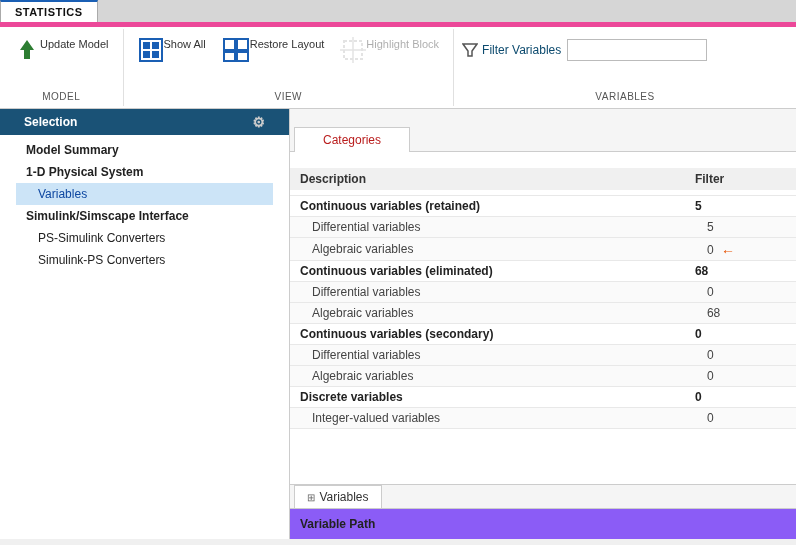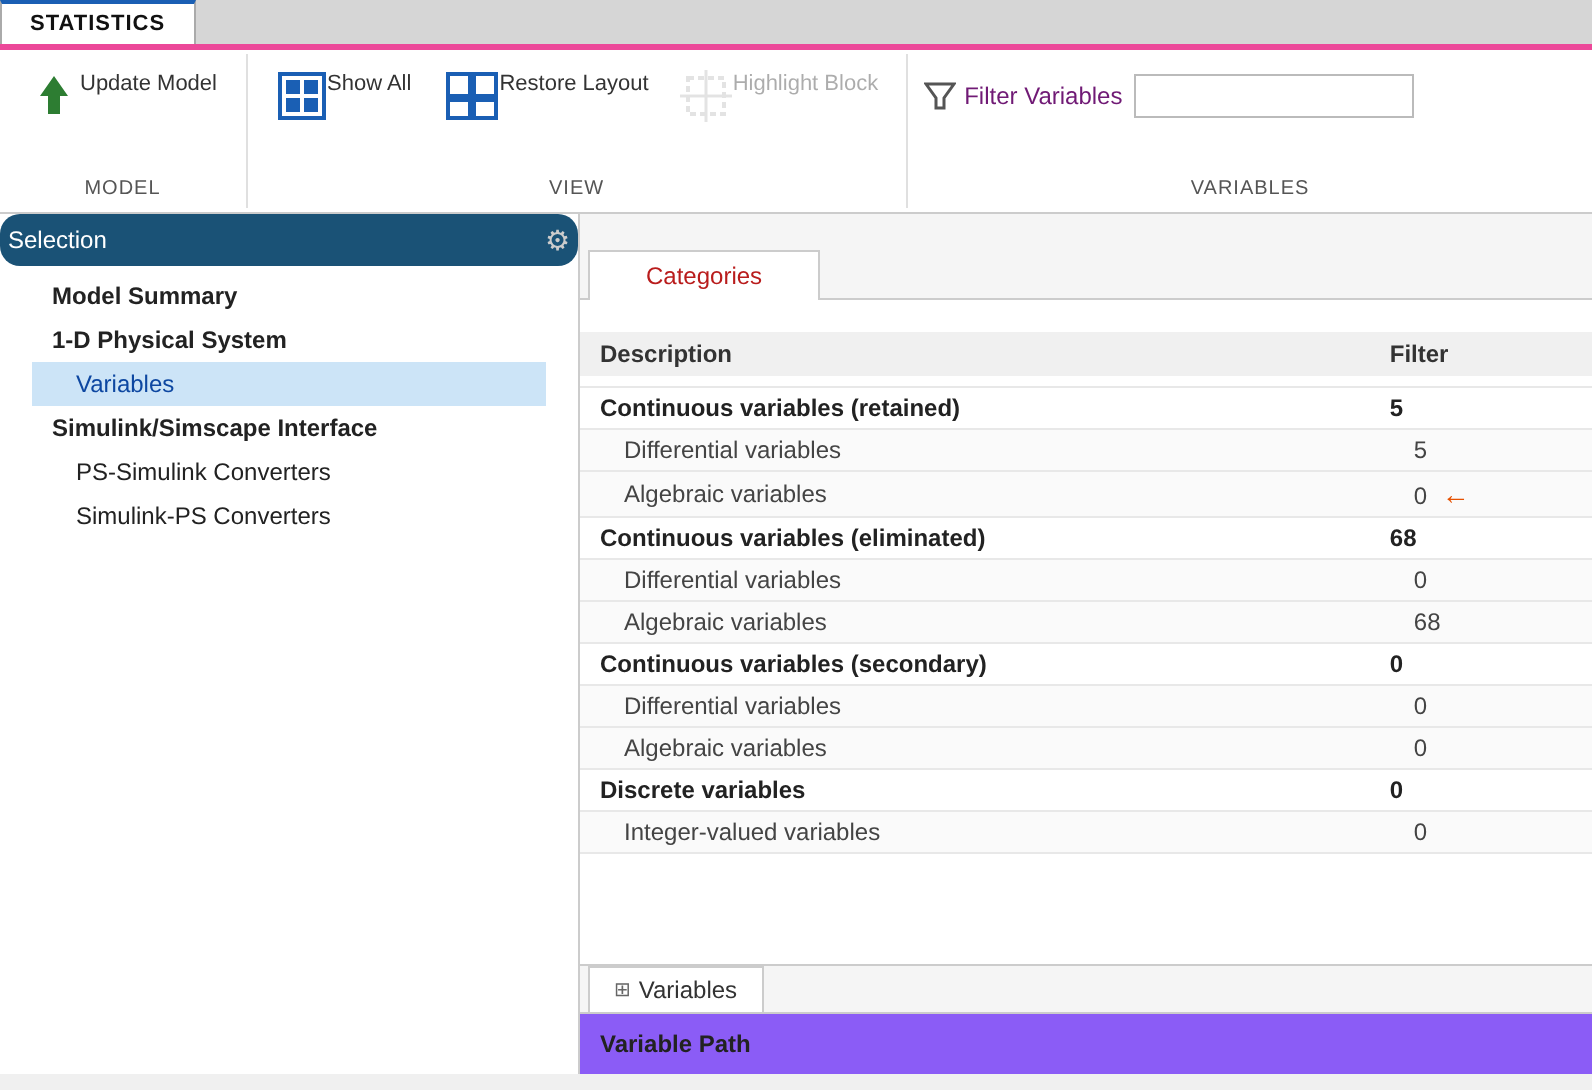--- a/index.html
+++ b/index.html
@@ -9,21 +9,21 @@
       background: #f0f0f0;
       width: 796px;
       height: 545px;
       overflow: hidden;
     }
 
     
     .tab-bar {
       display: flex;
       background: #d6d6d6;
-      border-bottom: 3px solid #ec4899;
+      border-bottom: 5px solid #ec4899;
     }
     .tab-item {
       padding: 4px 14px;
       font-size: 11px;
       font-weight: 600;
       color: #333;
       border: 1px solid #aaa;
       border-bottom: none;
       background: #e8e8e8;
       cursor: pointer;
@@ -101,21 +101,21 @@
       flex: 1;
     }
     .filter-row {
       display: flex;
       align-items: center;
       gap: 6px;
       margin-top: 6px;
     }
     .filter-label {
       font-size: 12px;
-      color: #701a75;
+      color: #0c4a6e;
       display: flex;
       align-items: center;
       gap: 4px;
     }
     .filter-input {
       border: 1px solid #bbb;
       padding: 2px 6px;
       width: 140px;
       height: 22px;
       font-size: 12px;
@@ -143,27 +143,26 @@
     .selection-panel {
       width: 290px;
       min-width: 290px;
       border-right: 1px solid #ccc;
       display: flex;
       flex-direction: column;
     }
     .selection-header {
       background: #1a5276;
       color: #fff;
-      padding: 5px 4px;
-      font-size: 12px;
-      font-weight: 400;
+      padding: 5px 24px;
+      font-size: 12px;
+      font-weight: 700;
       display: flex;
       align-items: center;
       justify-content: space-between;
-      border-radius: 10px;
     }
     .selection-header-icon {
       color: #ccc;
       font-size: 14px;
       cursor: pointer;
     }
     .selection-tree {
       flex: 1;
       overflow-y: auto;
       padding: 4px 16px;

